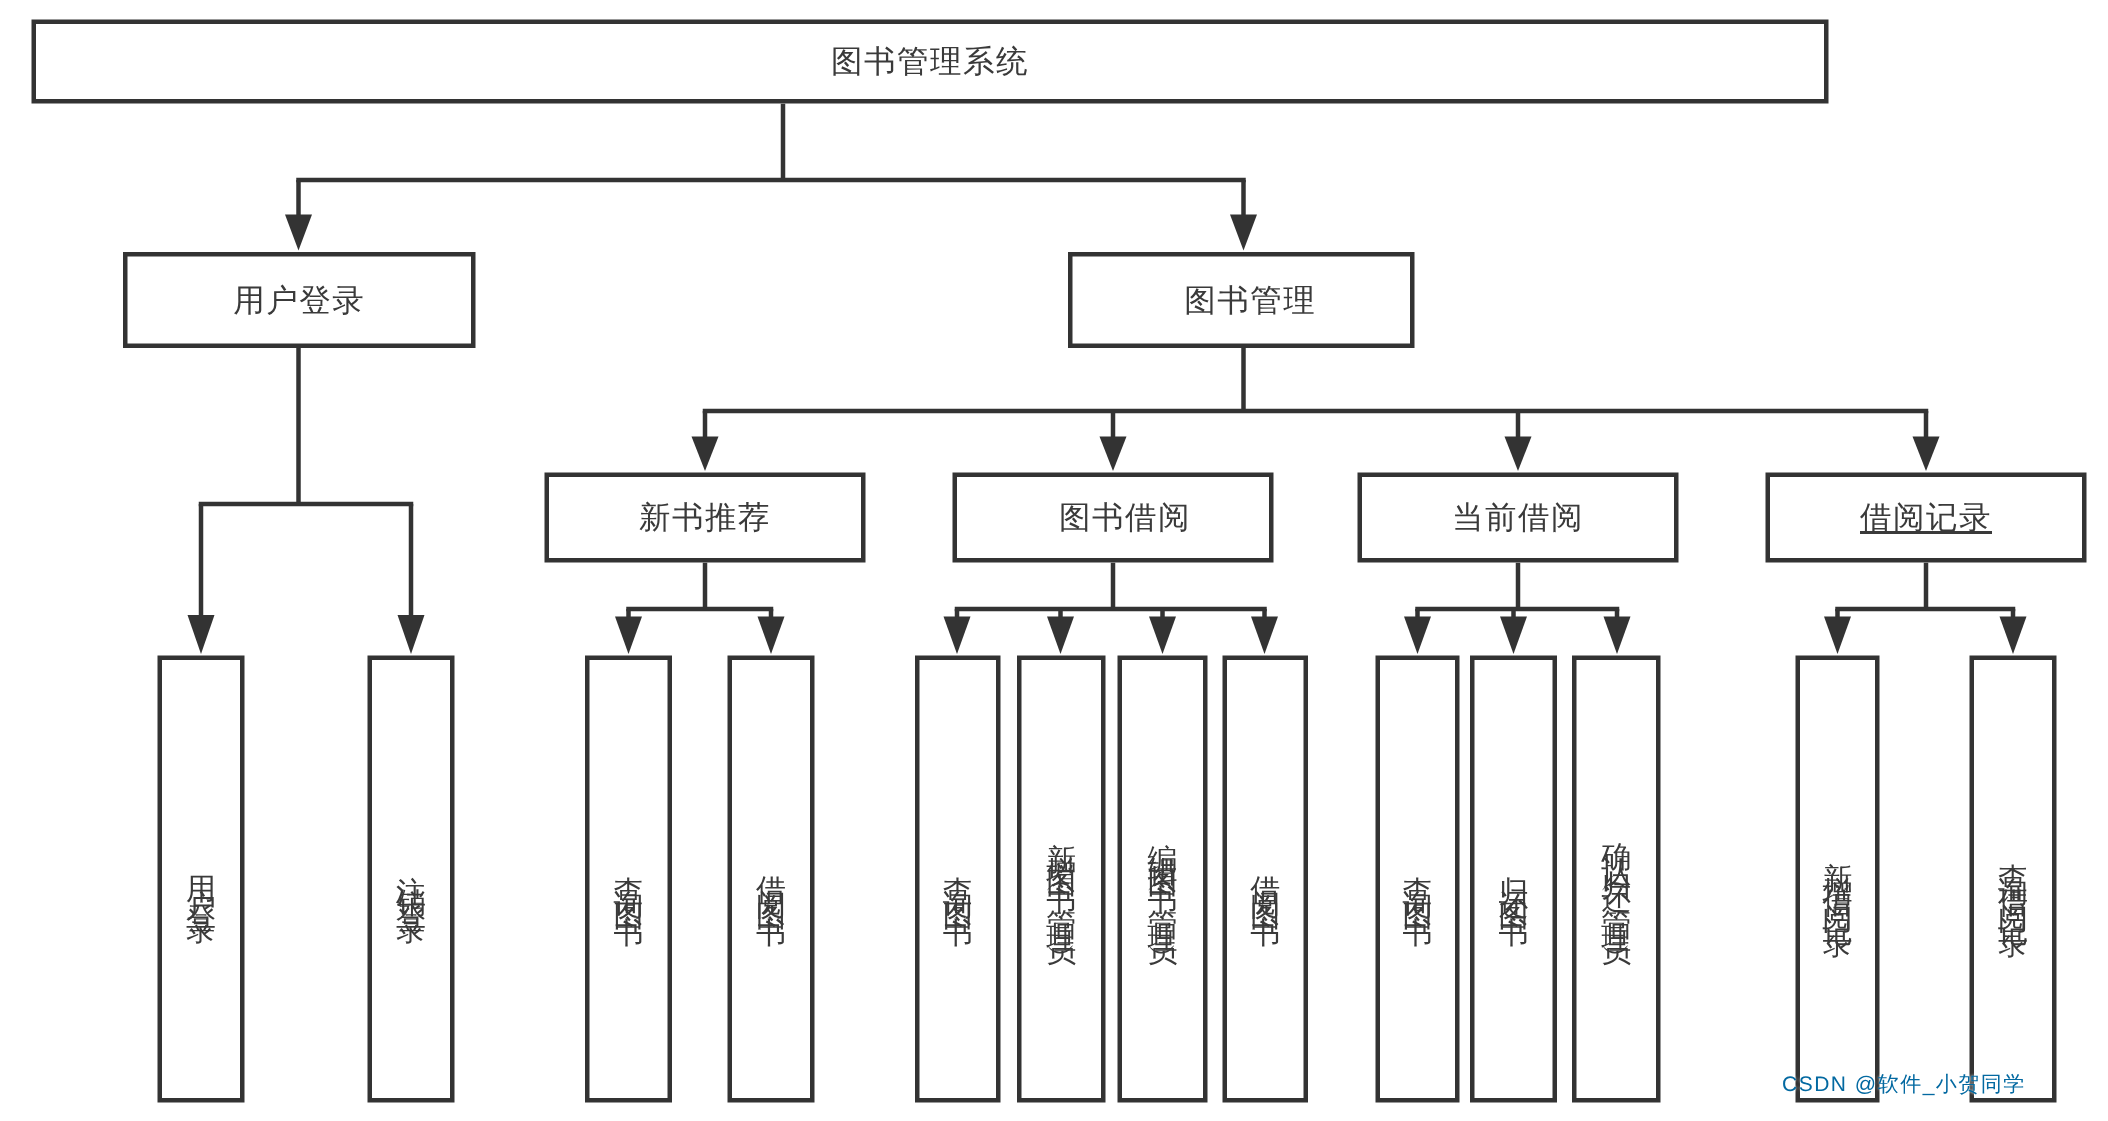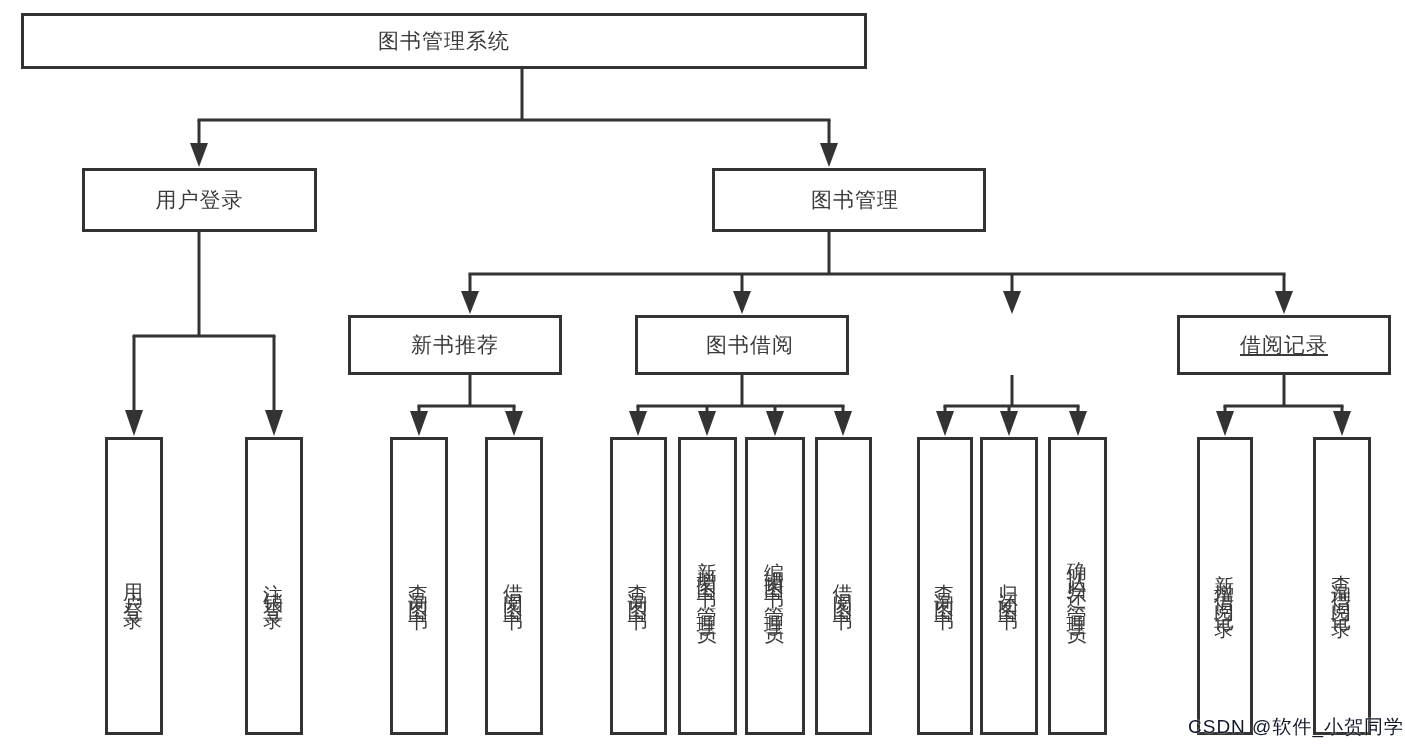--- a/index.html
+++ b/index.html
@@ -33,22 +33,22 @@
   .vnode span{
     writing-mode:vertical-lr;
     text-orientation:upright;
     font-size:20px;
     letter-spacing:9px;
     white-space:nowrap;
   }
   .watermark{
     position:absolute;
     left:1188px;top:714px;
-    font-size:19px;
-    color:#0f172a;
+    font-size:14px;
+    color:#0369a1;
     text-shadow:0 0 2px #ffffff;
     letter-spacing:1px;
     white-space:nowrap;
     z-index:5;
   }
 </style>
 </head>
 <body>
 
 <div class="canvas">
@@ -124,37 +124,40 @@
         <line x1="1284" y1="375" x2="1284" y2="406"></line>
         <line x1="1223.5" y1="406" x2="1343.5" y2="406"></line>
         <line x1="1225" y1="406" x2="1225" y2="414"></line>
         <polygon points="1216,411 1234,411 1225,436" stroke="none"></polygon>
         <line x1="1342" y1="406" x2="1342" y2="414"></line>
         <polygon points="1333,411 1351,411 1342,436" stroke="none"></polygon>
       </g>
     </g>
   </svg>
 
-  <div class="hnode" style="left:21px;top:13px;width:846px;height:56px;">
+  <div class="hnode" style="left:21px;top:13px;width:1198px;height:56px;">
     <span>图书管理系统</span>
   </div>
 
   <div class="hnode" style="left:82px;top:168px;width:235px;height:64px;">
     <span>用户登录</span>
   </div>
-  <div class="hnode" style="left:712px;top:168px;width:274px;height:64px;padding-left:12px;">
+  <div class="hnode" style="left:712px;top:168px;width:231px;height:64px;padding-left:12px;">
     <span>图书管理</span>
   </div>
 
-  <div class="hnode" style="left:348px;top:315px;width:214px;height:60px;">
+  <div class="hnode" style="left:363px;top:315px;width:214px;height:60px;">
     <span>新书推荐</span>
   </div>
   <div class="hnode" style="left:635px;top:315px;width:214px;height:60px;padding-left:16px;">
     <span>图书借阅</span>
   </div>
+  <div class="hnode" style="left:905px;top:315px;width:214px;height:60px;">
+    <span>当前借阅</span>
+  </div>
   <div class="hnode" style="left:1177px;top:315px;width:214px;height:60px;text-decoration:underline;">
     <span>借阅记录</span>
   </div>
 
   <div class="vnode" style="left:105px;top:437px;width:58px;height:298px;">
     <span>用户登录</span>
   </div>
   <div class="vnode" style="left:245px;top:437px;width:58px;height:298px;">
     <span>注销登录</span>
   </div>

